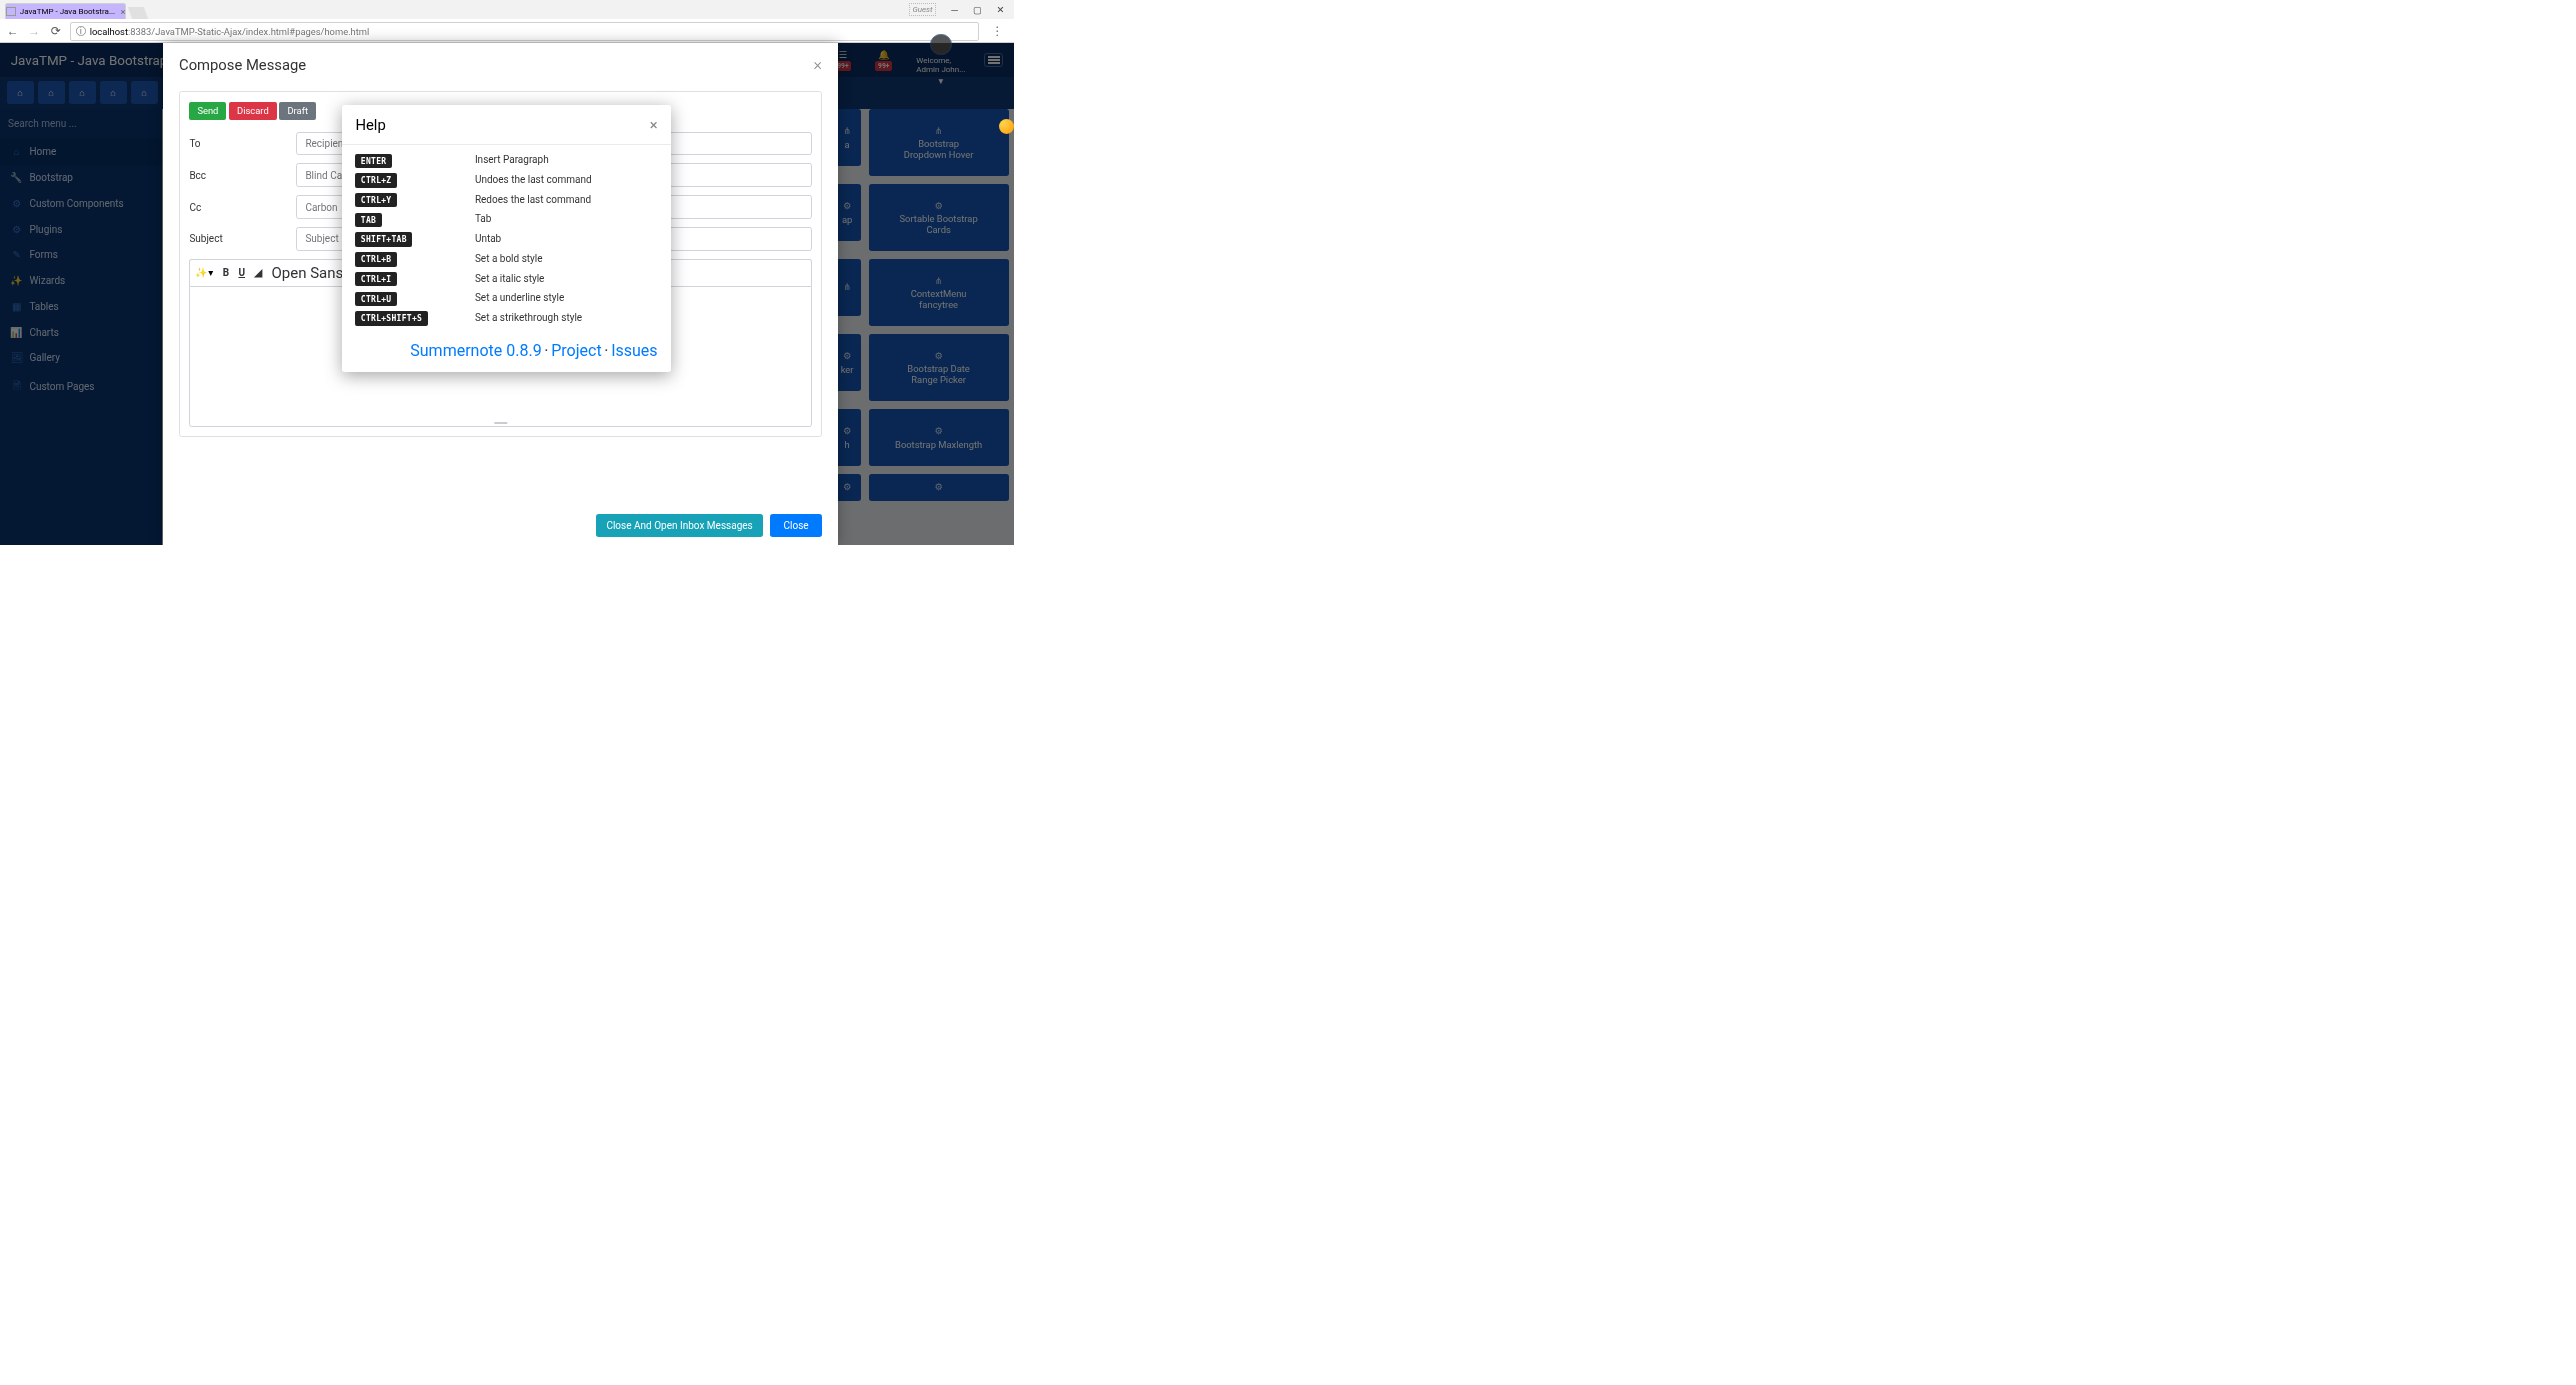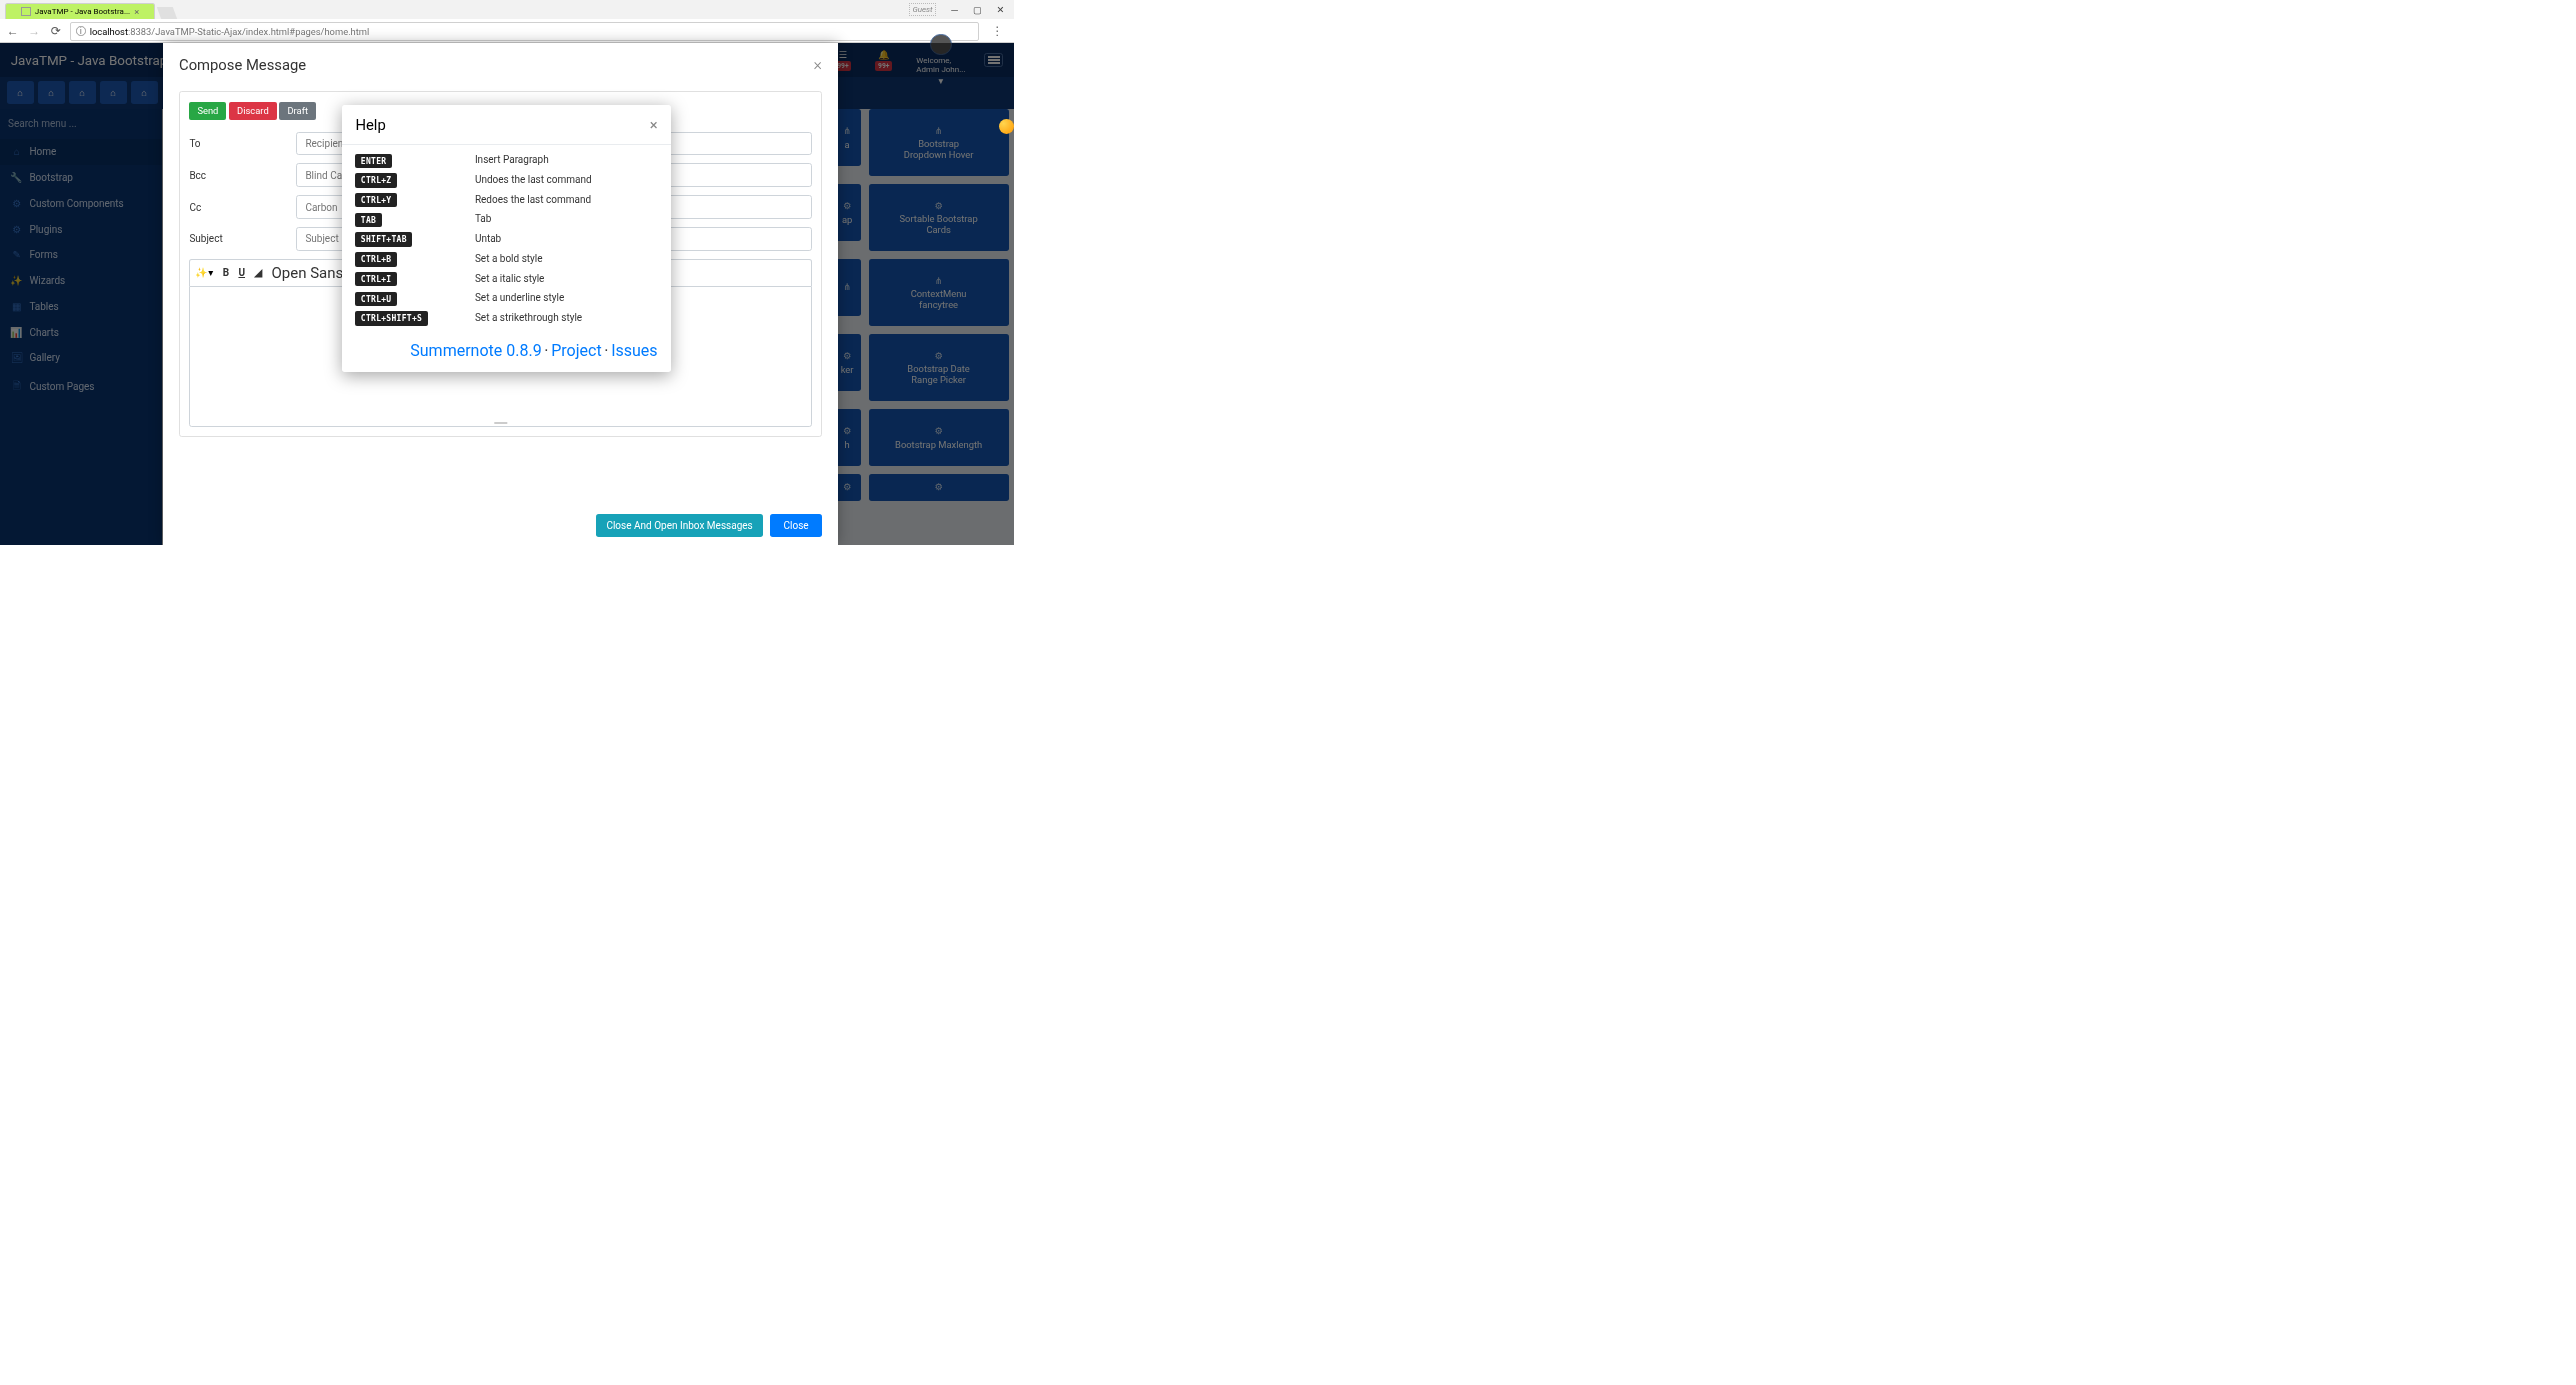--- a/index.html
+++ b/index.html
@@ -2,21 +2,21 @@
 <html style="font-size:10.7px"><head>
   <meta charset="utf-8">
   <style>
     * { margin: 0; padding: 0; box-sizing: border-box; font-family: -apple-system, BlinkMacSystemFont, "Segoe UI", Roboto, "Helvetica Neue", Arial, sans-serif; }
 
     body { width: 1014px; height: 545px; overflow: hidden; background: #fff; position: relative; }
 
     
     .browser-chrome { height: 43px; background: #fff; border-bottom: 0.7px solid #d0d0d0; }
     .tab-bar { height: 19px; display: flex; align-items: flex-end; padding-left: 5.4px; background: #f2f2f2; }
-    .tab { height: 16px; background: #bef264; border: 0.7px solid #d0d0d0; border-bottom: none; border-radius: 2.7px 2.7px 0 0; padding: 2px 15px; font-size: 8px; display: flex; align-items: center; gap: 4px; min-width: 121px; }
+    .tab { height: 16px; background: #c4b5fd; border: 0.7px solid #d0d0d0; border-bottom: none; border-radius: 2.7px 2.7px 0 0; padding: 2px 0; font-size: 8px; display: flex; align-items: center; gap: 4px; min-width: 121px; }
     .tab .favicon { width: 9.4px; height: 9.4px; border: 0.7px solid #999; }
     .tab .tab-close { margin-left: auto; color: #666; font-size: 9.4px; cursor: pointer; }
     .new-tab-shape { width: 16px; height: 12px; background: #e0e0e0; transform: skewX(20deg); margin-left: 4px; }
     .browser-controls { position: absolute; right: 4px; top: 2.7px; display: flex; gap: 4px; align-items: center; }
     .browser-controls .guest { font-size: 8px; color: #888; font-style: italic; margin-right: 5.4px; border: 0.7px dotted #bbb; padding: 0.7px 2px;}
     .win-btn { width: 19px; height: 13.4px; display: flex; align-items: center; justify-content: center; color: #444; font-size: 9.4px; }
 
     .addr-bar { height: 24px; display: flex; align-items: center; padding: 0 5.4px; gap: 6.7px; }
     .nav-btn { width: 14.8px; height: 14.8px; display:flex; align-items:center; justify-content:center; color: #5a5a5a; font-size: 12px; }
     .nav-btn.disabled { color: #bbb; }

